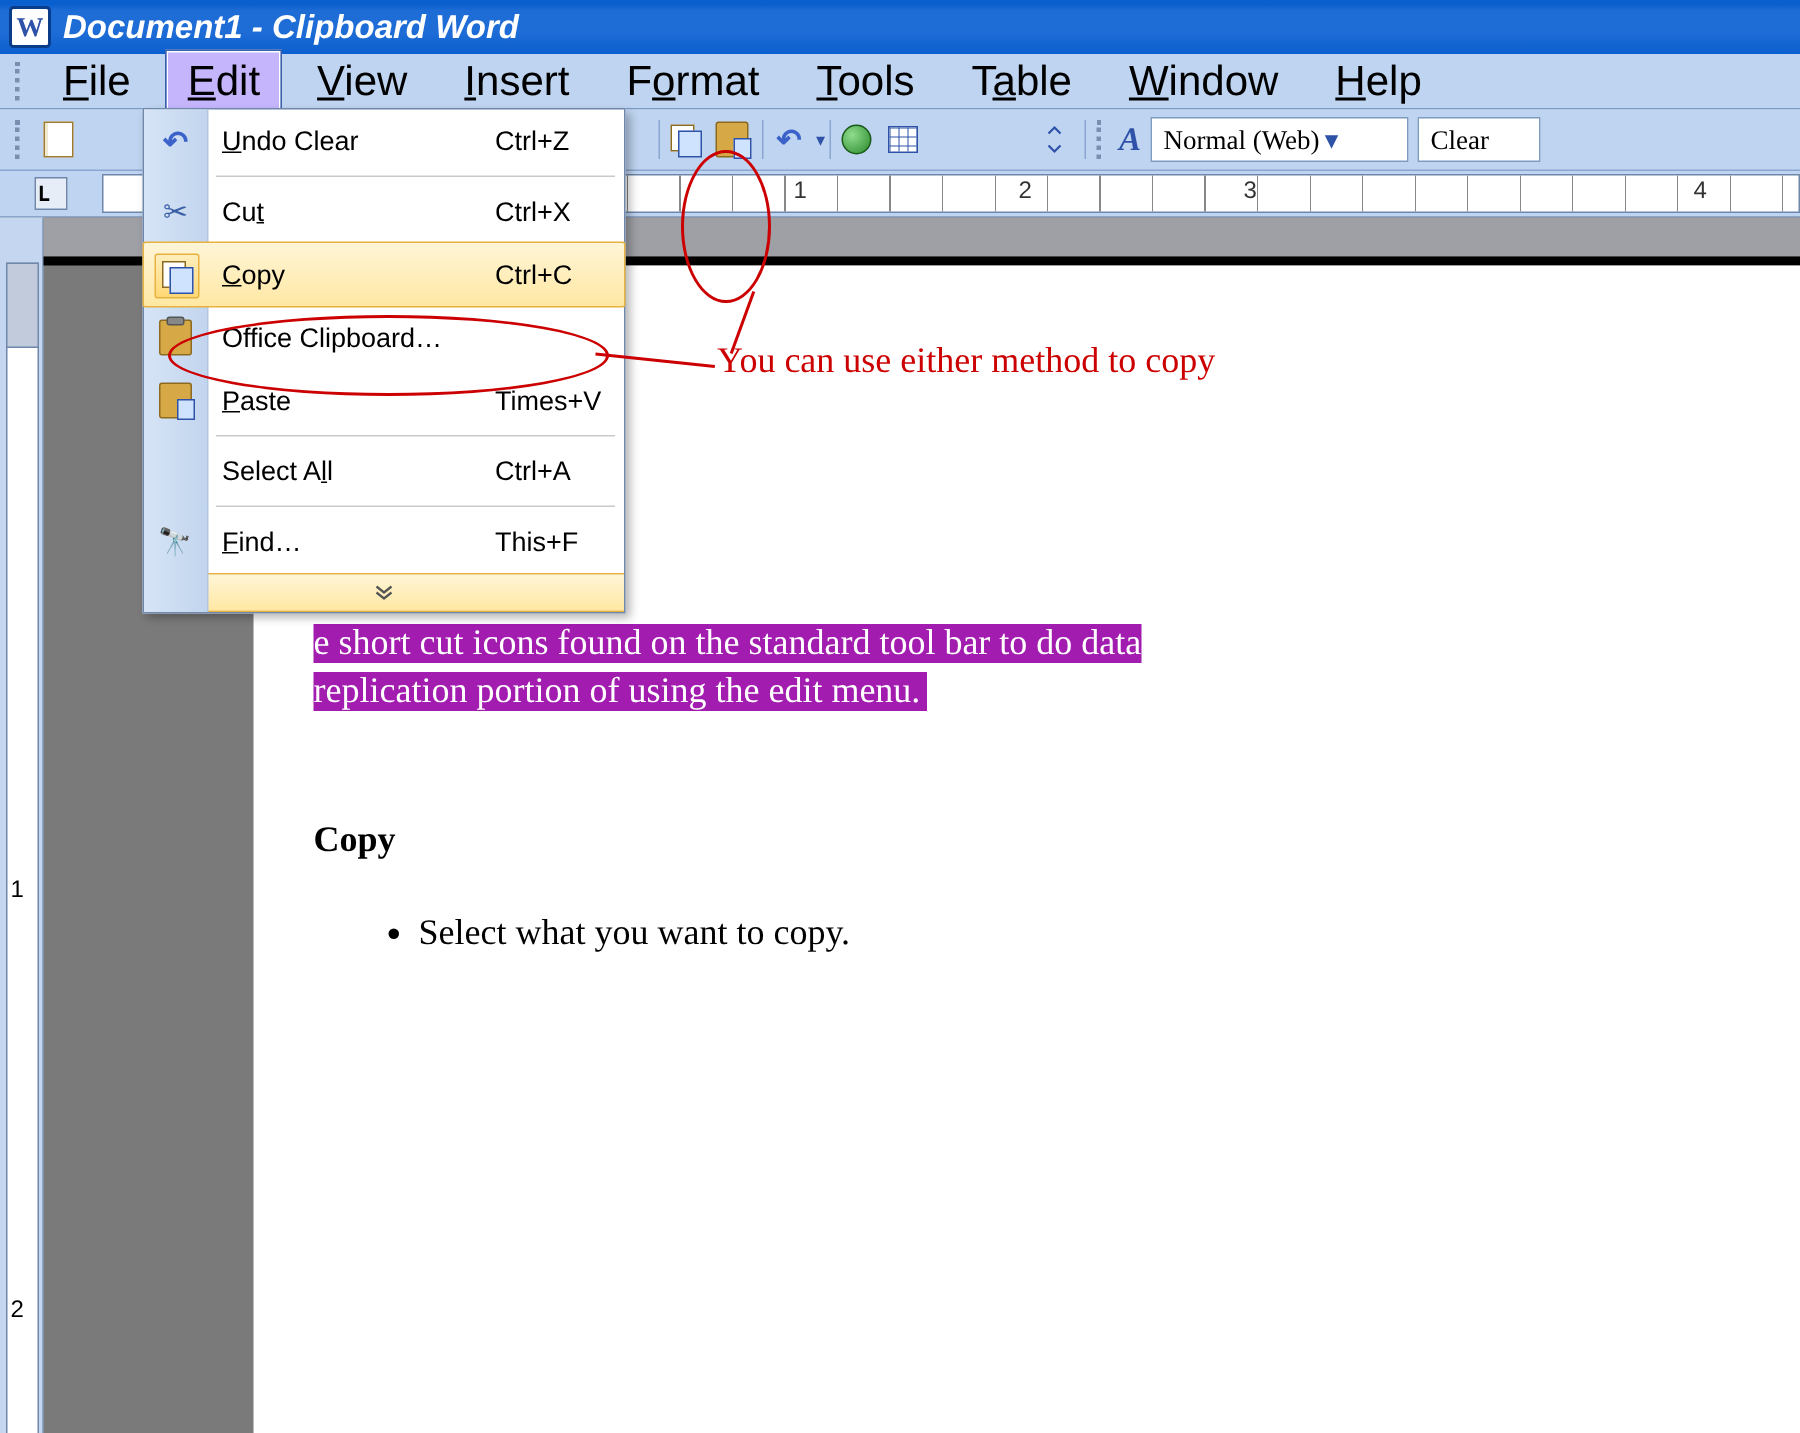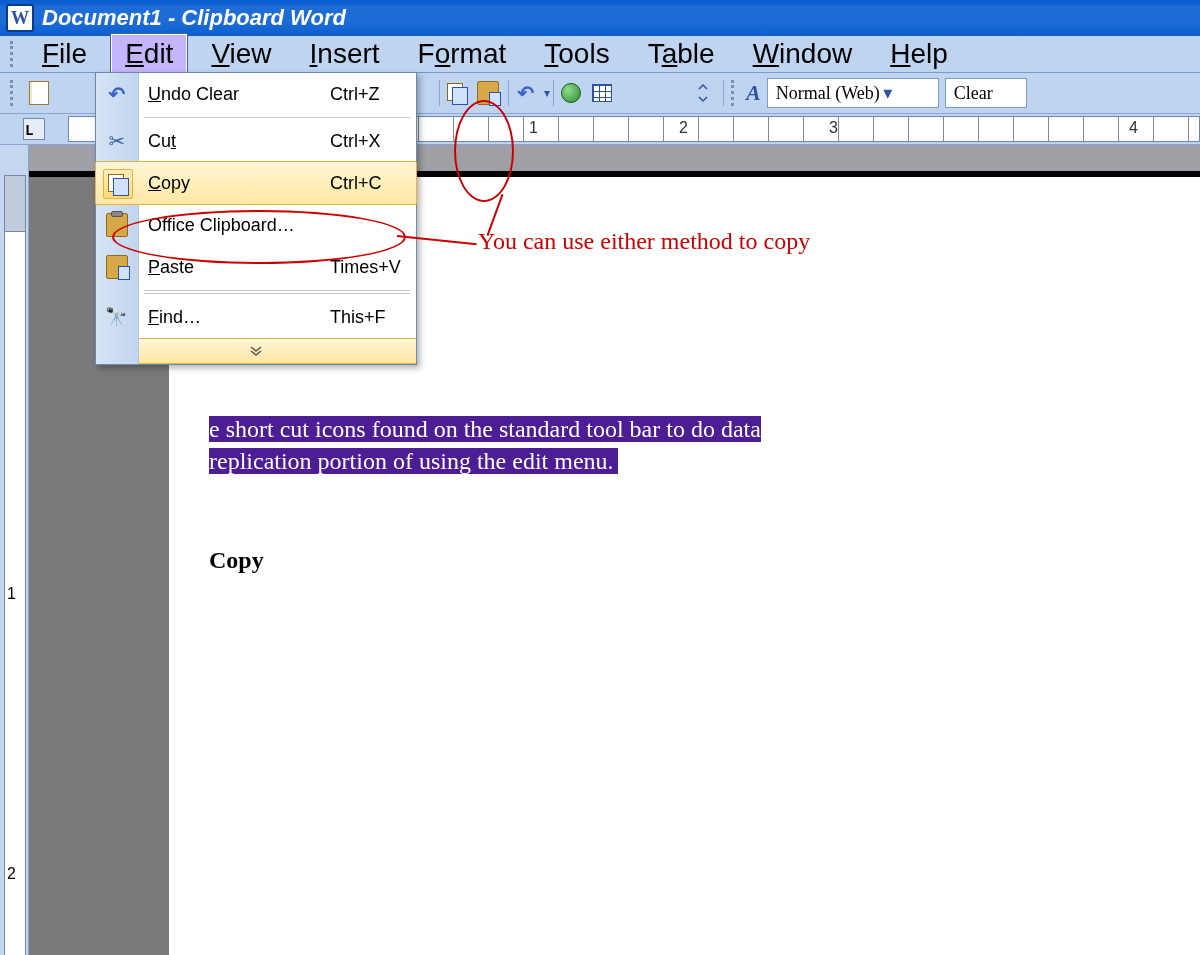--- a/index.html
+++ b/index.html
@@ -49,21 +49,21 @@
   .vruler .inner{position:absolute;left:4px;top:30px;width:20px;bottom:0;background:#fff;border:1px solid #6f87ab;
     font-size:14px;color:#333;text-align:center;}
   .vruler .gray{position:absolute;left:4px;top:30px;width:20px;height:55px;background:#c1cbdb;border:1px solid #6f87ab;}
   .vruler .num{position:absolute;left:7px;font-size:16px;}
   
   .page-wrap{flex:1;background:#7a7a7a;padding:0;position:relative;}
   .gray-band{height:26px;background:#9ea0a5;}
   .black-border{height:6px;background:#000;}
   .page{background:#fff;margin-left:140px;margin-right:0;min-height:900px;padding:20px 0 20px 40px;position:relative;
     font-family:"Times New Roman",Georgia,serif;font-size:24px;color:#000;line-height:1.35;}
-  .page .sel{background:#4c1d95;color:#fff;}
+  .page .sel{background:#a21caf;color:#fff;}
   .page ul{margin:4px 0 4px 70px;padding:0;}
   .page ul li{margin:2px 0;list-style:disc;}
   
   
   .menu{position:absolute;left:95px;top:72px;width:320px;background:#fff;border:1px solid #6f87ab;
     box-shadow:3px 3px 6px rgba(0,0,0,0.3);z-index:50;font-size:18px;}
   .menu .iconcol{position:absolute;left:0;top:0;bottom:0;width:42px;
     background:linear-gradient(to right,#d6e4f6 0%,#c2d5ee 100%);border-right:1px solid #b3c6e1;}
   .menu .row{display:flex;align-items:center;height:42px;position:relative;padding-left:52px;cursor:default;}
   .menu .row .lbl{flex:1;}
@@ -202,20 +202,23 @@
       <div style="height:216px"></div>
       <div>
         <span class="sel">e short cut icons found on the standard tool bar to do data</span><br>
         <span class="sel" style="padding-right:4px">replication portion of using the edit menu.</span>
       </div>
       <div style="height:22px"></div>
       <div style="height:18px"></div>
       <div style="height:26px"></div>
       <div><b>Copy</b></div>
       <div style="height:26px"></div>
+      <ul>
+        <li>Select what you want to copy.</li>
+      </ul>
     </div>
   </div>
 </div>
 
 <div class="menu">
   <div class="iconcol"></div>
   <div class="row">
     <div class="ic">
         <span class="i-undo">↶</span>
       </div>
@@ -245,20 +248,25 @@
     <span class="sc"></span>
   </div>
   <div class="row">
     <div class="ic">
         <div class="i-paste"></div>
       </div>
     <span class="lbl"><u>P</u>aste</span>
     <span class="sc">Times+V</span>
   </div>
   <div class="msep"></div>
+  <div class="row">
+    <div class="ic"></div>
+    <span class="lbl">Select A<u>l</u>l</span>
+    <span class="sc">Ctrl+A</span>
+  </div>
   <div class="msep"></div>
   <div class="row">
     <div class="ic">
         <span class="i-find">🔭</span>
       </div>
     <span class="lbl"><u>F</u>ind…</span>
     <span class="sc">This+F</span>
   </div>
   <div class="expand">
     <svg viewBox="0 0 14 10">

